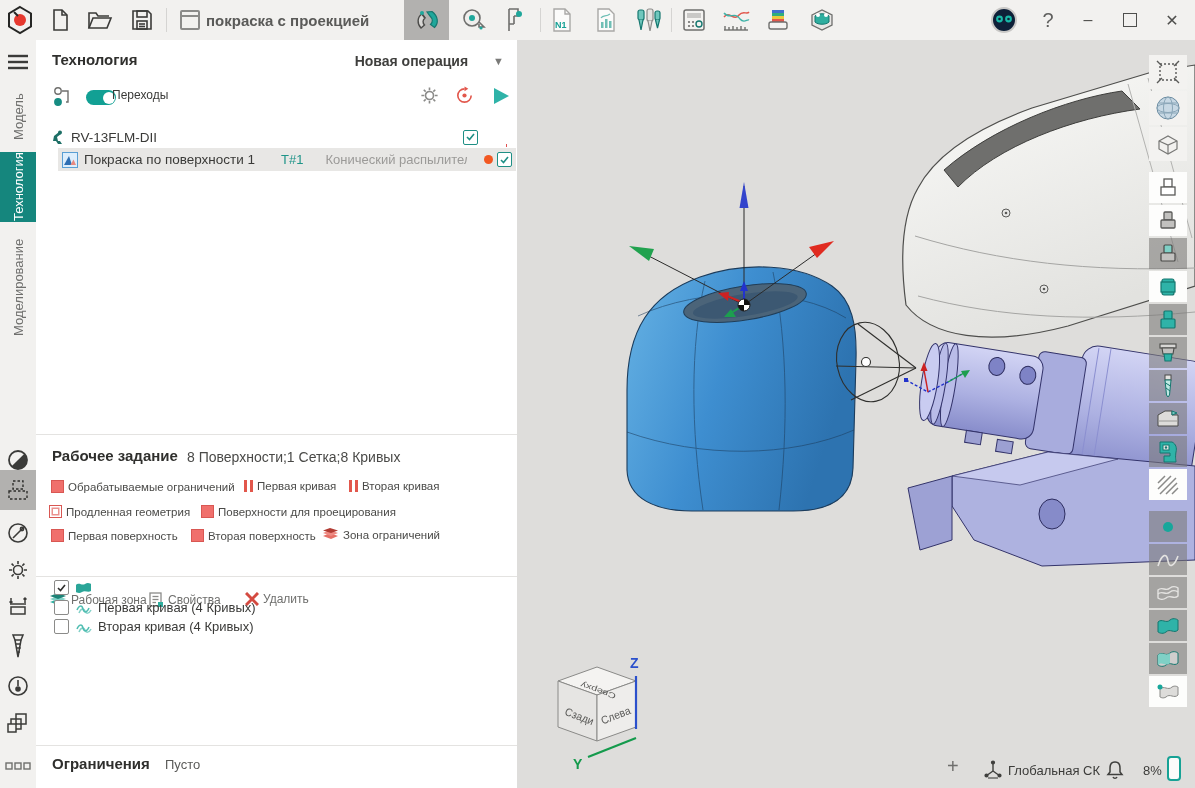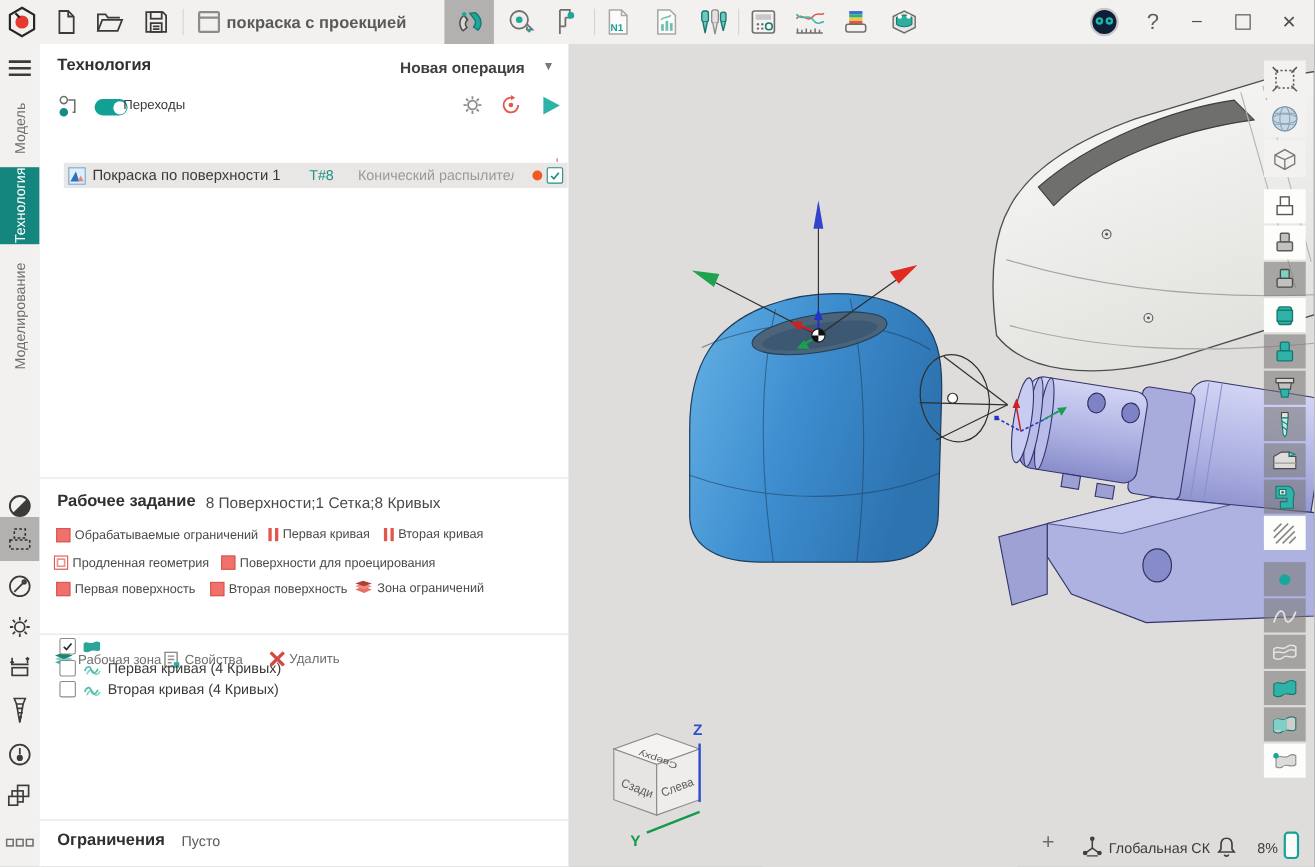--- a/index.html
+++ b/index.html
@@ -16,21 +16,21 @@
   #rail{position:absolute;left:0;top:40px;width:36px;height:748px;background:#f2f1ef;border-right:1px solid #e3e2e0;}
   .vtab{position:absolute;left:0;width:36px;display:flex;align-items:center;justify-content:center;
         writing-mode:vertical-rl;transform:rotate(180deg);font-size:13px;color:#6f6f6d;cursor:default;}
   .vtab.active{background:#15867d;color:#fff;}
   .ricon{position:absolute;left:0;width:36px;height:32px;display:flex;align-items:center;justify-content:center;}
   .ricon.selected{background:#b2b1af;}
   
   #panel{position:absolute;left:36px;top:40px;width:481px;height:748px;background:#fff;border-right:1px solid #d8d7d5;}
   .abs{position:absolute;}
   .ptitle{font-size:15px;font-weight:bold;color:#2f2f2d;}
-  .newop{font-size:14px;font-weight:bold;color:#3f3f3d;display:flex;align-items:center;gap:16px;}
+  .newop{font-size:14px;font-weight:bold;color:#3f3f3d;display:flex;align-items:center;gap:25px;}
   .caret{font-size:11px;color:#7a7a78;}
   .toggle{width:30px;height:15px;border-radius:8px;background:#12a094;position:relative;}
   .toggle .knob{position:absolute;right:1.5px;top:1.5px;width:12px;height:12px;border-radius:50%;background:#fff;}
   .treelabel{font-size:13.5px;color:#3a3a38;}
   .trow2{background:#e8e7e5;}
   .toolref{color:#1e9488;font-size:13px;}
   .toolname{color:#9b9a98;font-size:13px;white-space:nowrap;overflow:hidden;max-width:142px;}
   .cb-t{width:13px;height:13px;border:1.5px solid #1e8f85;border-radius:2px;background:#fff;display:flex;align-items:center;justify-content:center;}
   .cb-g{width:13px;height:13px;border:1.5px solid #8b8b89;border-radius:2px;background:#fff;display:flex;align-items:center;justify-content:center;}
   .reddash{border-left:1px dashed #e05050;width:0;}
@@ -317,29 +317,41 @@
           <path d="M11 1.5 L15 4 L11 6.5" fill="#e2574c" stroke="none"></path>
           <circle cx="11" cy="11" r="2.2" fill="#e2574c" stroke="none"></circle>
       </svg>
     </div>
     <div class="abs" style="left:455px;top:46px">
       <svg width="20" height="20" viewBox="0 0 20 20">
           <polygon points="3,2 18,10 3,18" fill="#2fb3a8"></polygon>
         </svg>
     </div>
 
+    <div class="abs" style="left:12px;top:86px;width:456px;height:22px;display:flex;align-items:center">
+      <svg width="17" height="17" viewBox="0 0 17 17" style="margin-right:6px">
+        <path d="M2 15 h8 l-2-3 h-3 L6 7 L11 3 l2 2 -4 3 1 4 h2 l2 3 Z" fill="#1d6f66"></path>
+        <circle cx="12" cy="3.5" r="2" fill="#1d6f66"></circle>
+      </svg>
+      <span class="treelabel">RV-13FLM-DII</span>
+      <span style="margin-left:auto;margin-right:26px" class="cb-t">
+        <svg width="9" height="8" viewBox="0 0 9 8">
+            <path d="M1 4 L3.5 6.5 L8 1" fill="none" stroke="#1e8f85" stroke-width="1.6"></path>
+          </svg>
+      </span>
+    </div>
     <div class="abs reddash" style="left:470px;top:104px;height:22px"></div>
     <div class="abs trow2" style="left:22px;top:108px;width:458px;height:23px;display:flex;align-items:center">
       <svg width="16" height="16" viewBox="0 0 16 16" style="margin-left:4px;margin-right:6px">
         <rect x="0.5" y="0.5" width="15" height="15" fill="#ddeefc" stroke="#5a9fd4"></rect>
         <path d="M2 13 L7 4 L10 13 Z" fill="#2f6fb3"></path>
           <path d="M8.5 13 L11.5 7.5 L14 13 Z" fill="#e88a80"></path>
       </svg>
       <span class="treelabel">Покраска по поверхности 1</span>
-      <span class="toolref" style="margin-left:26px">T#8</span>
+      <span class="toolref" style="margin-left:26px">T#1</span>
       <span class="toolname" style="margin-left:22px">Конический распылител</span>
       <span style="margin-left:auto;margin-right:4px" class="cb-t">
         <svg width="9" height="8" viewBox="0 0 9 8">
             <path d="M1 4 L3.5 6.5 L8 1" fill="none" stroke="#1e8f85" stroke-width="1.6"></path>
           </svg>
       </span>
     </div>
     <div class="abs odot" style="left:448px;top:115px"></div>
 
     <div class="divider" style="top:394px"></div>

